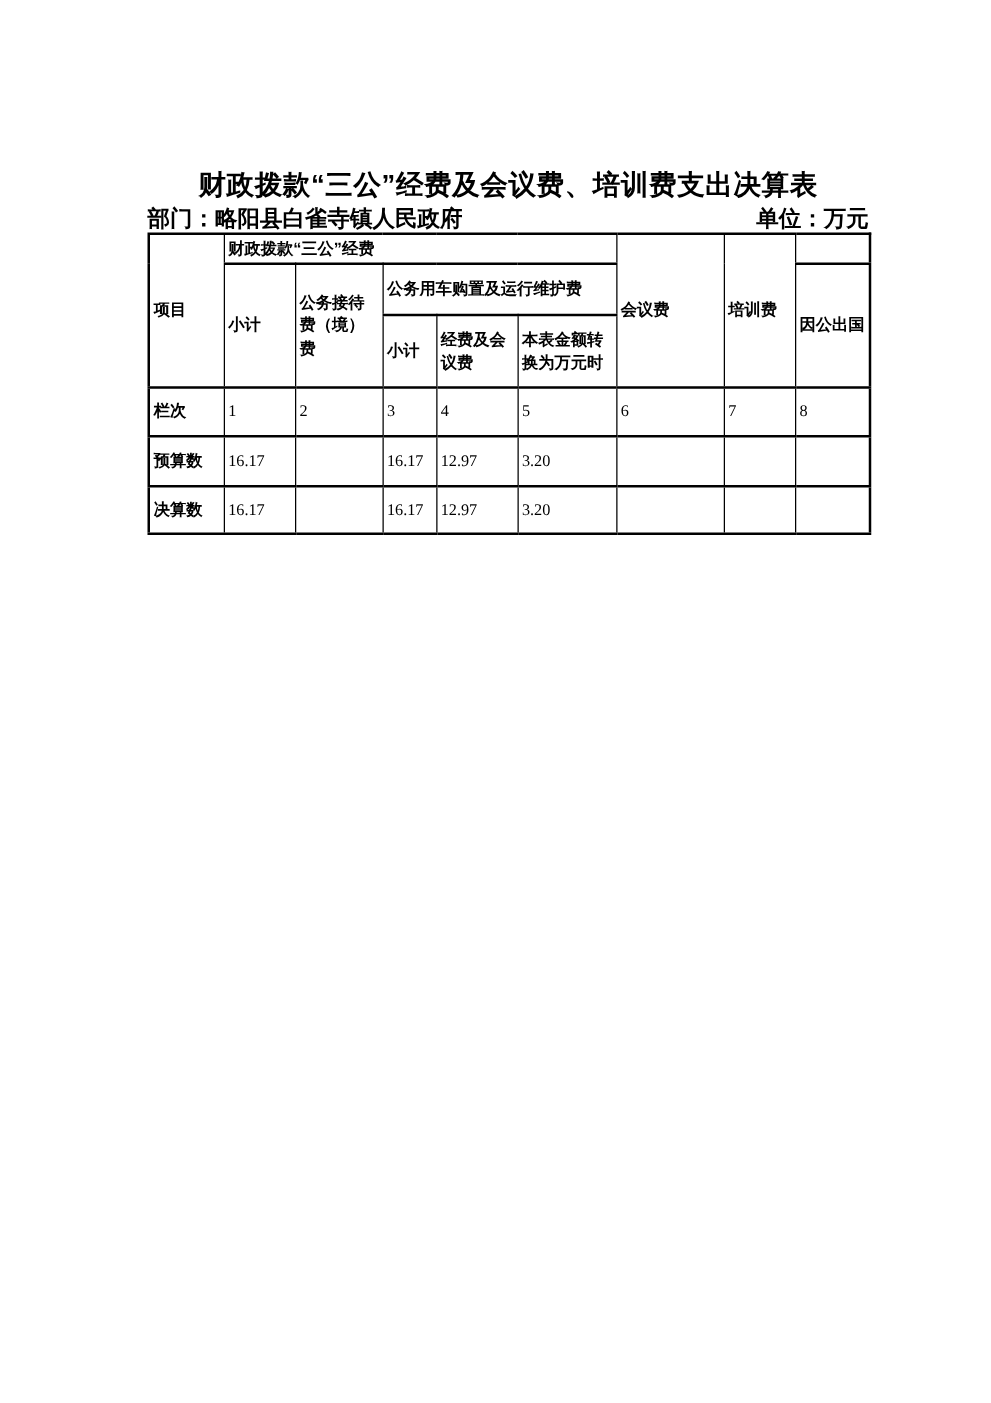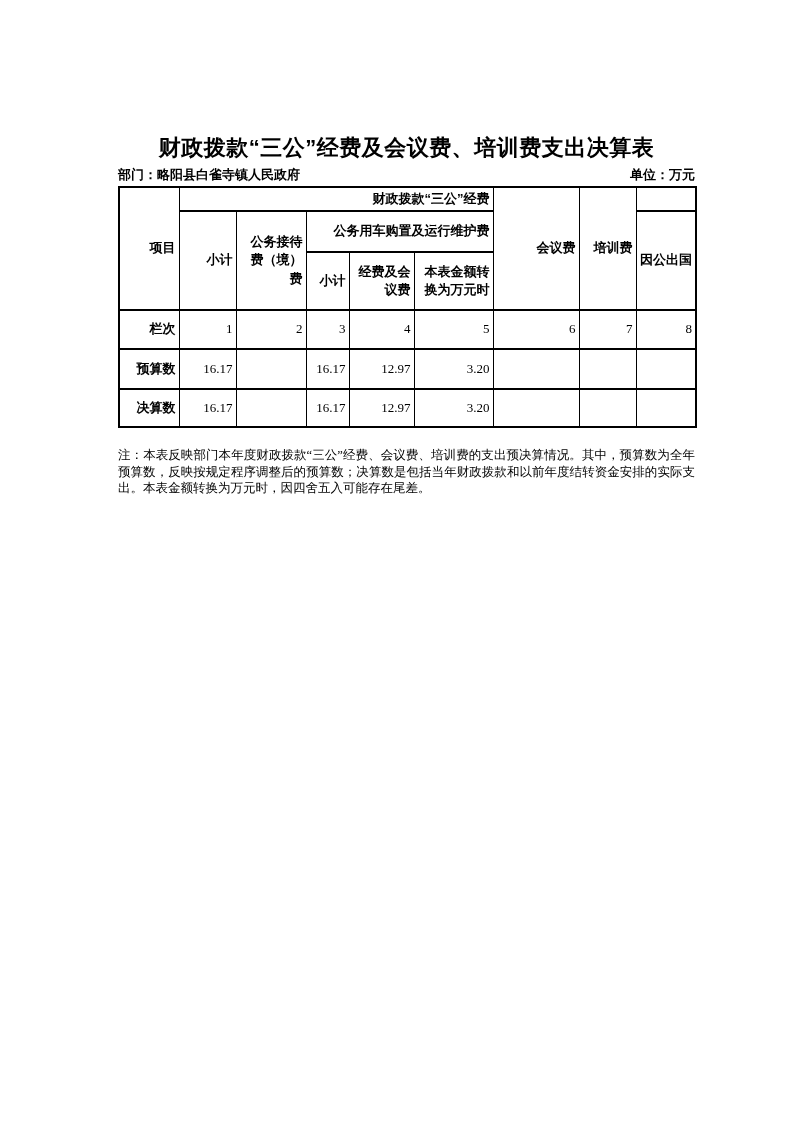--- a/index.html
+++ b/index.html
@@ -31,36 +31,36 @@
     margin-top: 32px;
     text-align: right;
     font-size: 13px;
     line-height: 16px;
     font-weight: bold;
   }
   .meta-line {
     margin-top: 5px;
     display: flex;
     justify-content: space-between;
-    font-size: 13px;
+    font-size: 18px;
     line-height: 16px;
     font-weight: bold;
   }
   table.report {
     margin-top: 3px;
     width: 577px;
     border-collapse: collapse;
     table-layout: fixed;
     border: 2px solid #000;
   }
   table.report td {
     border: 1px solid #000;
     border-top-width: 2px;
     border-bottom-width: 2px;
-    text-align: right;
+    text-align: left;
     vertical-align: middle;
     font-size: 13px;
     line-height: 1.4;
     padding: 1px 3px;
   }
   td.hdr { font-weight: bold; font-family: "Liberation Sans", sans-serif; }
   td.num {
     font-weight: normal;
     font-family: "Liberation Serif", serif;
     font-size: 14px;
@@ -152,15 +152,14 @@
         <td class="num">16.17</td>
         <td class="num">12.97</td>
         <td class="num">3.20</td>
         <td class="num"></td>
         <td class="num"></td>
         <td class="num"></td>
       </tr>
     </tbody>
   </table>
 
-  <p class="note">注：本表反映部门本年度财政拨款“三公”经费、会议费、培训费的支出预决算情况。其中，预算数为全年预算数，反映按规定程序调整后的预算数；决算数是包括当年财政拨款和以前年度结转资金安排的实际支出。本表金额转换为万元时，因四舍五入可能存在尾差。</p>
 
 </div>
 
 </body></html>

